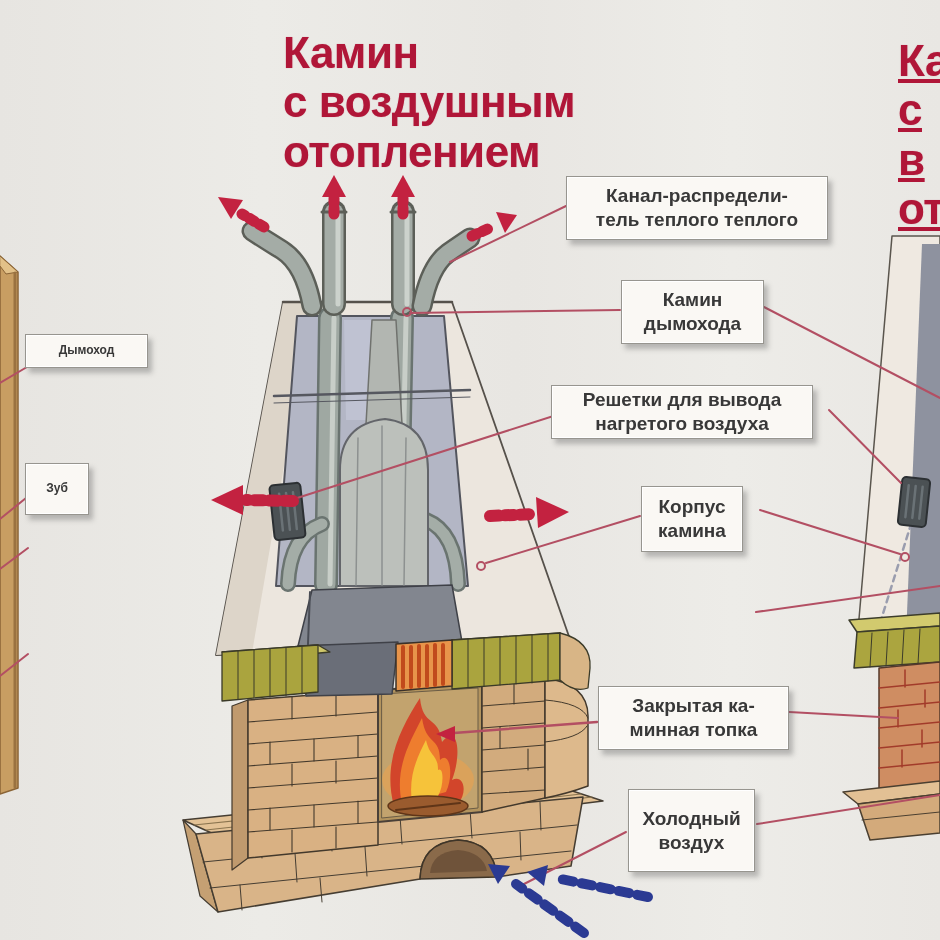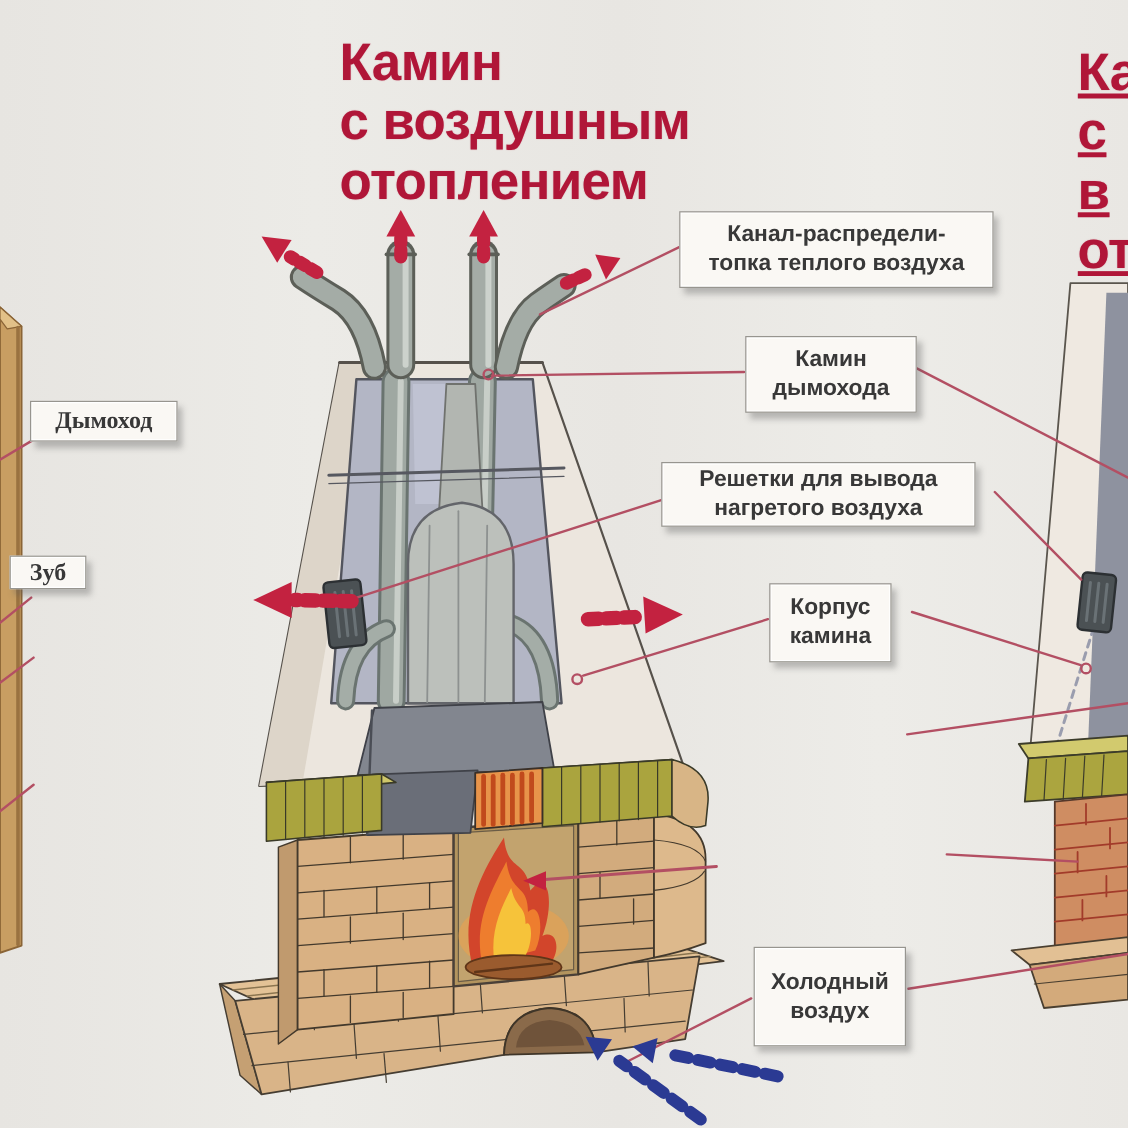--- a/index.html
+++ b/index.html
@@ -16,30 +16,30 @@
   }
   #title-main{left:283px;top:28px;}
   #title-right{left:898px;top:36px;width:42px;overflow:hidden;text-decoration:underline;}
   .lbox{
     position:absolute;z-index:2;display:flex;align-items:center;justify-content:center;
     background:#faf8f4;border:1.5px solid #97958f;color:#383838;font-weight:bold;
     text-align:center;white-space:pre-line;box-sizing:border-box;
     box-shadow:4px 5px 5px rgba(95,95,95,.38), inset 0 0 0 1px #fff;
   }
   .lbox.r{font-size:19px;line-height:1.25;padding:6px 8px;}
-  .lbox.l{font-size:20px;line-height:1.1;padding:0 8px;font-family:Liberation Serif, serif;}
+  .lbox.l{font-size:12px;line-height:1.1;padding:0 8px;}
   #lb-kanal   {left:566px;top:176px;width:262px;height:64px;}
   #lb-truba   {left:621px;top:280px;width:143px;height:64px;}
   #lb-reshetki{left:551px;top:385px;width:262px;height:54px;}
   #lb-korpus  {left:641px;top:486px;width:102px;height:66px;}
   #lb-vodyanoy{left:639px;top:584px;width:117px;height:68px;}
   #lb-topka   {left:598px;top:686px;width:191px;height:64px;}
   #lb-kholodny{left:628px;top:789px;width:127px;height:83px;}
   #lb-dymokhod{left:25px;top:334px;width:123px;height:34px;}
-  #lb-zub     {left:8px;top:463px;width:64px;height:28px;}
+  #lb-zub     {left:25px;top:463px;width:64px;height:52px;}
   #lb-portal  {left:26px;top:518px;width:101px;height:35px;}
   #lb-kolosnik{left:26px;top:617px;width:130px;height:37px;}
 </style>
 </head>
 <body>
 
 <div id="stage">
 
   <svg id="diagram-svg" width="940" height="940" viewBox="0 0 940 940" stroke-linejoin="round" stroke-linecap="round">
 
@@ -309,25 +309,27 @@
   </svg>
 
   <div class="title" id="title-main">Камин
 с воздушным
 отоплением</div>
   <div class="title" id="title-right">Ка
 с в
 от</div>
 
   <div class="lbox r" id="lb-kanal">Канал-распредели-
-топка теплого воздуха</div>
+тель теплого теплого</div>
   <div class="lbox r" id="lb-truba">Камин
 дымохода</div>
   <div class="lbox r" id="lb-reshetki">Решетки для вывода
 нагретого воздуха</div>
   <div class="lbox r" id="lb-korpus">Корпус
 камина</div>
+  <div class="lbox r" id="lb-topka">Закрытая ка-
+минная топка</div>
   <div class="lbox r" id="lb-kholodny">Холодный
 воздух</div>
 
   <div class="lbox l" id="lb-dymokhod">Дымоход</div>
   <div class="lbox l" id="lb-zub">Зуб</div>
 </div>
 
 </body></html>

